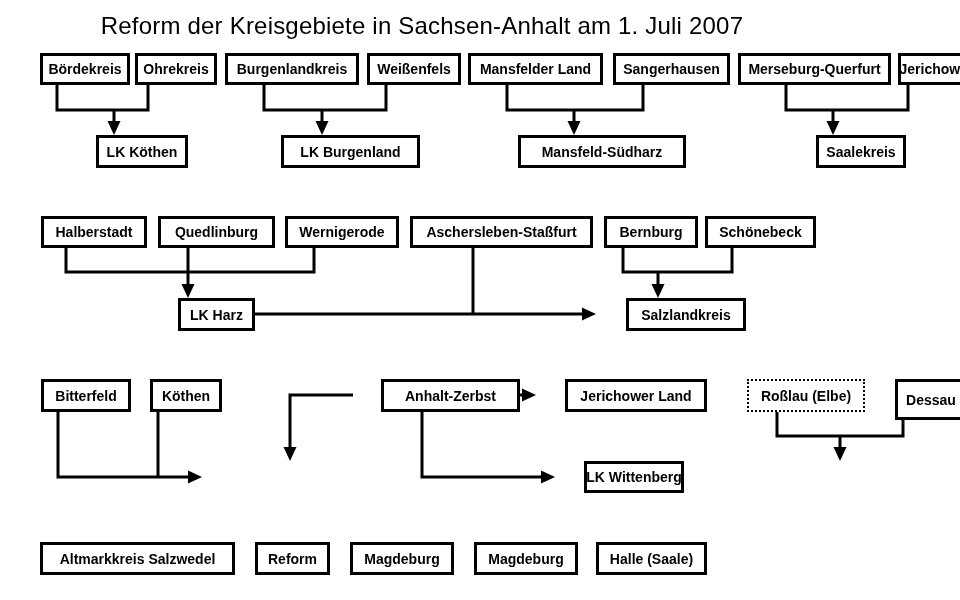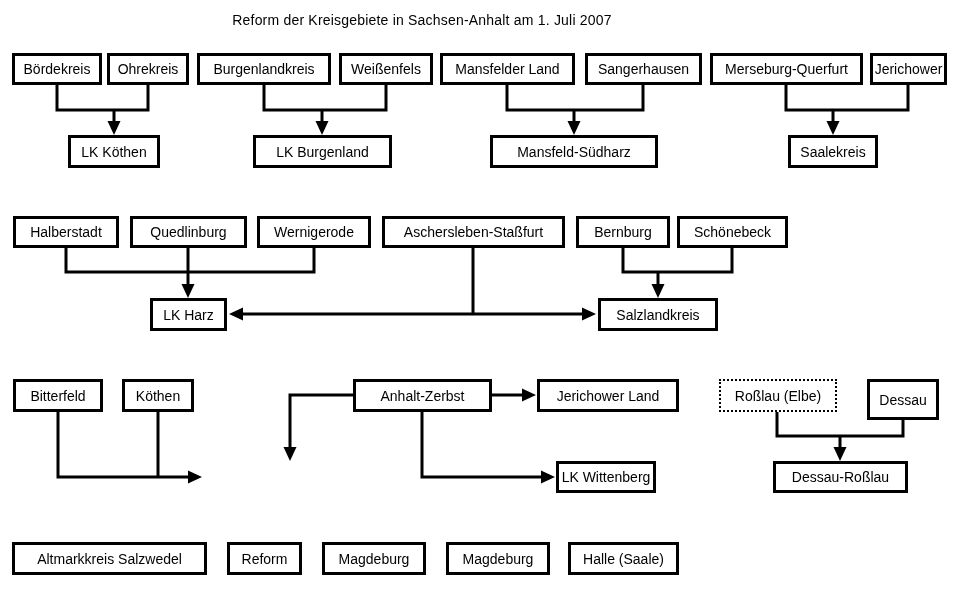--- a/index.html
+++ b/index.html
@@ -1,22 +1,22 @@
 <!DOCTYPE html>
 <html><head>
 <meta charset="utf-8">
 <style>
   html,body{margin:0;padding:0;background:#ffffff;}
   #canvas{position:relative;width:960px;height:600px;background:#ffffff;overflow:hidden;
           font-family:"Liberation Sans",sans-serif;color:#000;}
   #title{position:absolute;top:12px;left:0;width:844px;text-align:center;
-         font-size:14px;font-weight:400;letter-spacing:0.2px;}
+         font-size:24px;font-weight:400;letter-spacing:0.2px;}
   .node{position:absolute;box-sizing:border-box;border:3px solid #000;background:#fff;
         display:flex;align-items:center;justify-content:center;
-        font-size:14px;font-weight:normal;white-space:nowrap;z-index:2;}
+        font-size:14px;font-weight:bold;white-space:nowrap;z-index:2;margin-left:28px;}
   .node.dotted{border:2px dotted #000;}
   svg#wires{position:absolute;left:0;top:0;width:960px;height:600px;z-index:1;pointer-events:none;}
   svg#wires path, svg#wires line, svg#wires polyline{stroke:#000;stroke-width:3;fill:none;}
   svg#wires polygon{fill:#000;stroke:none;}
 </style>
 </head>
 <body>
 
 <div id="canvas">
 
@@ -122,21 +122,20 @@
   <div class="node" style="left:598px;top:298px;width:120px;height:33px">Salzlandkreis</div>
 
   <div class="node" style="left:13px;top:379px;width:90px;height:33px">Bitterfeld</div>
   <div class="node" style="left:122px;top:379px;width:72px;height:33px">Köthen</div>
   <div class="node" style="left:353px;top:379px;width:139px;height:33px">Anhalt-Zerbst</div>
   <div class="node" style="left:537px;top:379px;width:142px;height:33px">Jerichower Land</div>
   <div class="node dotted" style="left:719px;top:379px;width:118px;height:33px">Roßlau (Elbe)</div>
   <div class="node" style="left:867px;top:379px;width:72px;height:41px">Dessau</div>
 
   <div class="node" style="left:556px;top:461px;width:100px;height:32px">LK Wittenberg</div>
-  <div class="node" style="left:773px;top:461px;width:135px;height:32px">Dessau-Roßlau</div>
 
   <div class="node" style="left:12px;top:542px;width:195px;height:33px">Altmarkkreis Salzwedel</div>
   <div class="node" style="left:227px;top:542px;width:75px;height:33px">Reform</div>
   <div class="node" style="left:322px;top:542px;width:104px;height:33px">Magdeburg</div>
   <div class="node" style="left:446px;top:542px;width:104px;height:33px">Magdeburg</div>
   <div class="node" style="left:568px;top:542px;width:111px;height:33px">Halle (Saale)</div>
 
 </div>
 
 </body></html>

